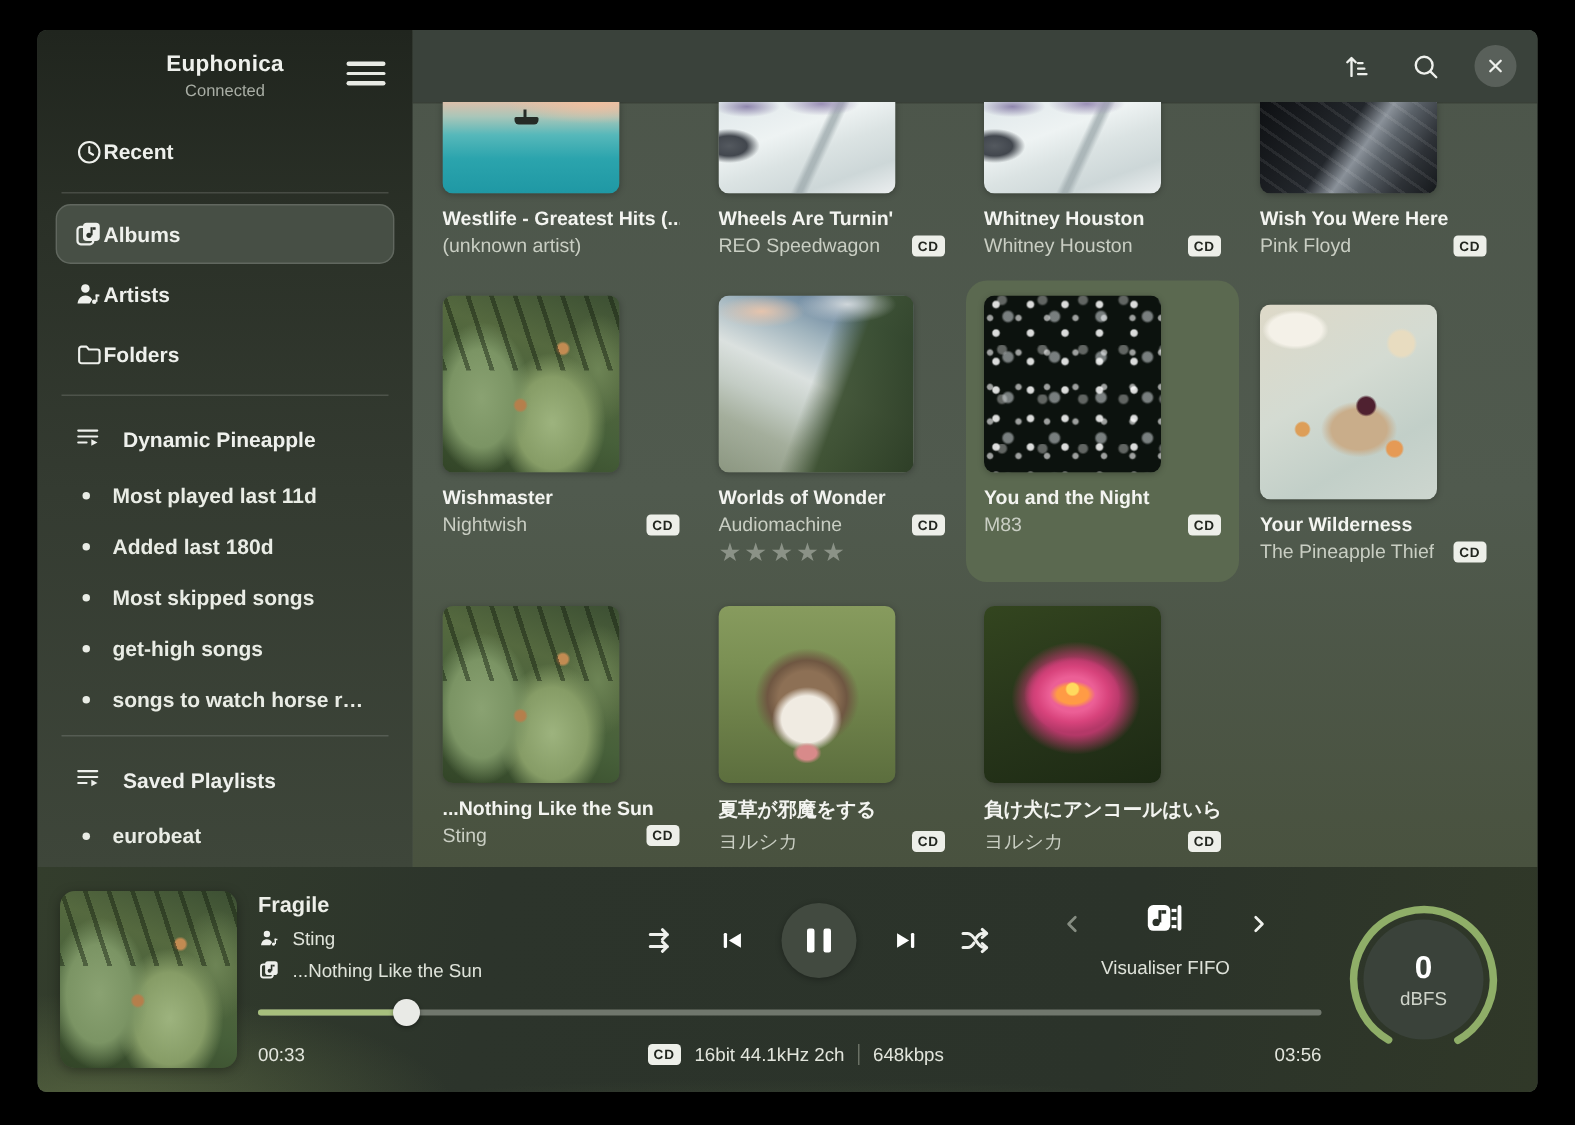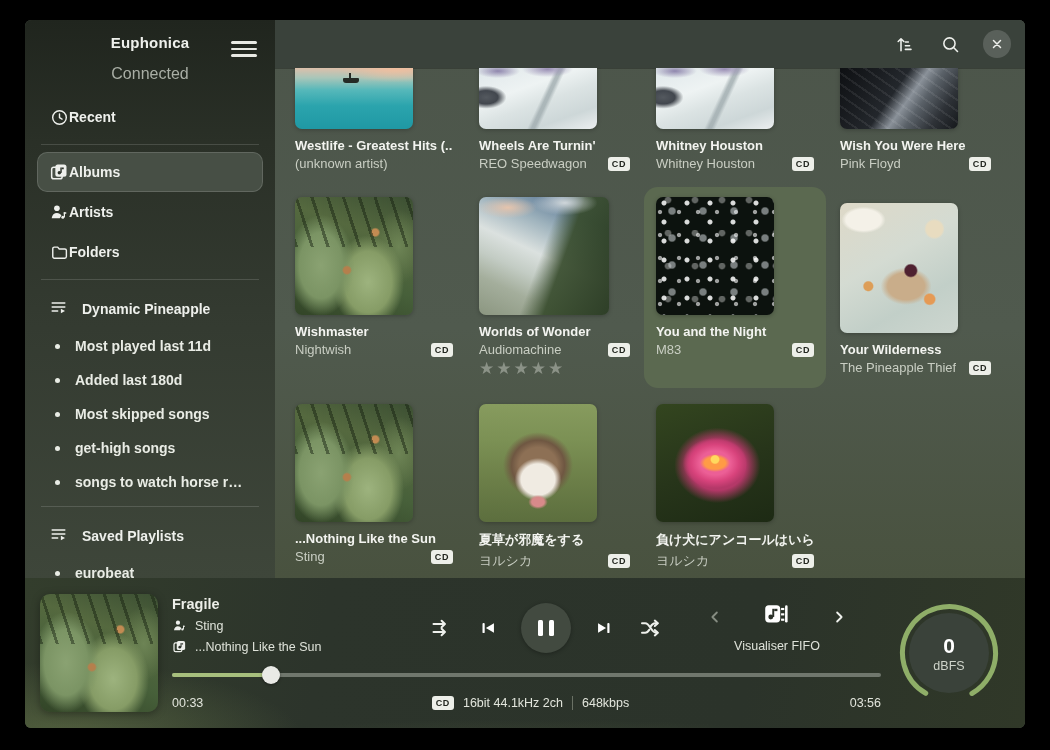--- a/index.html
+++ b/index.html
@@ -14,21 +14,21 @@
   }
 
   
   .sidebar {
     grid-row:1; grid-column:1;
     background:linear-gradient(180deg,#20251e 0%,#2a3027 22%,#343b31 55%,#3e463a 100%);
     padding:14px 12px 0 12px; color:#eef0ec; overflow:hidden; position:relative;
   }
   .sb-head { position:relative; text-align:center; margin-bottom:14px; }
   .sb-title { font-size:15px; font-weight:bold; letter-spacing:.2px; }
-  .sb-sub { font-size:16px; color:#a9aea5; margin-top:14px; }
+  .sb-sub { font-size:11px; color:#a9aea5; margin-top:4px; }
   .hamburger { position:absolute; right:6px; top:4px; width:26px; height:22px; display:flex; flex-direction:column; justify-content:center; gap:4px; cursor:pointer; }
   .hamburger span { display:block; height:2.4px; border-radius:2px; background:#e8eae4; }
 
   .sb-item { display:flex; align-items:center; padding:10px 12px; border-radius:10px; font-size:14px; font-weight:600; cursor:pointer; }
   .sb-item .ic { width:20px; height:20px; flex:0 0 20px; display:flex; align-items:center; justify-content:center; }
   .sb-item.active { background:#474f45; box-shadow:inset 0 0 0 1px rgba(255,255,255,.14);text-align:right; }
   .sb-divider { height:1px; background:rgba(255,255,255,.14); margin:7px 4px; }
   .sb-section-head { display:flex; align-items:center; gap:14px; padding:11px 12px 9px; font-size:14px; font-weight:600; }
   .sb-child { display:flex; align-items:center; gap:15px; padding:9px 12px 9px 16px; font-size:14px; font-weight:600; color:#e9ece5; cursor:pointer; }
   .sb-child .dot { width:5px; height:5px; border-radius:50%; background:#e9ece5; flex:0 0 5px; margin-left:2px; }
@@ -119,21 +119,21 @@
   .player {
     grid-row:2; grid-column:1 / span 2; position:relative;
     background:
       radial-gradient(ellipse 40% 90% at 4% 110%, rgba(140,160,95,.38), rgba(0,0,0,0) 60%),
       radial-gradient(ellipse 60% 40% at 50% 118%, rgba(120,138,82,.22), rgba(0,0,0,0) 60%),
       linear-gradient(100deg,#333d2c 0%,#2c342b 30%,#2b332a 72%,#303828 100%);
     display:flex; align-items:center; gap:14px; padding:0 22px 0 15px; color:#edefe9;
   }
   .thumb { width:118px; height:118px; flex:0 0 118px; border-radius:10px; overflow:hidden; position:relative; box-shadow:0 2px 8px rgba(0,0,0,.35); }
   .pmain { flex:1; height:118px; display:flex; flex-direction:column; justify-content:space-between; min-width:0; }
-  .pm-top { display:flex; align-items:center; }
+  .pm-top { display:flex; align-items:flex-start; }
   .tinfo { width:246px; flex:0 0 246px; }
   .tinfo .t-title { font-size:14.5px; font-weight:bold; margin-top:2px; }
   .t-row { display:flex; align-items:center; gap:8px; margin-top:6px; font-size:12.5px; color:#dfe3da; }
   .t-row .mi { width:15px; height:15px; display:flex; align-items:center; justify-content:center; }
   .controls { flex:1; display:flex; align-items:center; justify-content:center; gap:20px; margin-top:8px; }
   .cbtn { width:26px; height:26px; display:flex; align-items:center; justify-content:center; cursor:pointer; }
   .play-pause { width:50px; height:50px; border-radius:50%; background:#424a40; display:flex; align-items:center; justify-content:center; gap:6px; cursor:pointer; box-shadow:0 1px 4px rgba(0,0,0,.3); }
   .play-pause i { width:5px; height:16px; background:#fff; border-radius:1.5px; }
   .viscluster { width:208px; flex:0 0 208px; display:flex; flex-direction:column; align-items:center; }
   .vis-row { display:flex; align-items:center; gap:36px; margin-top:4px; }

